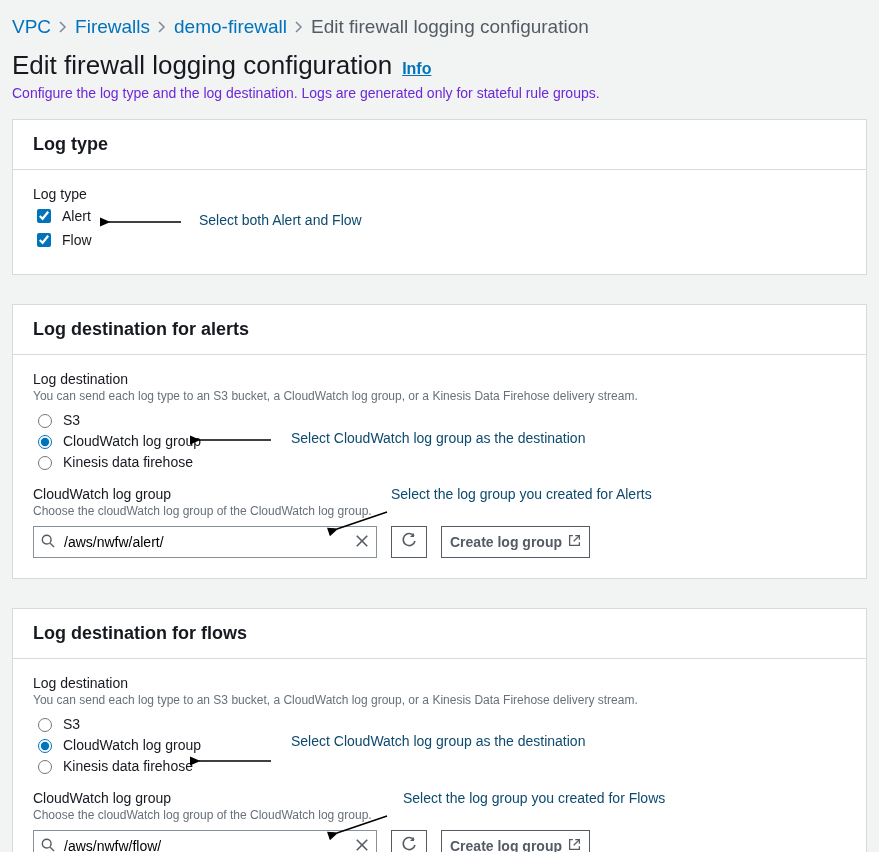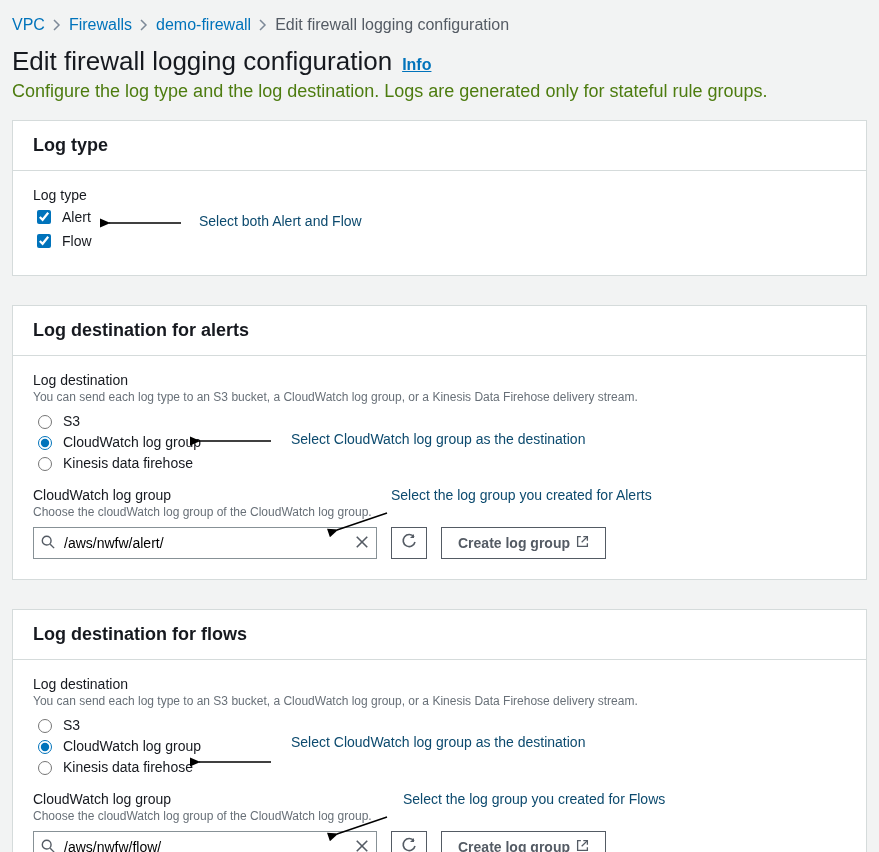--- a/index.html
+++ b/index.html
@@ -17,27 +17,27 @@
 *{box-sizing:border-box}
 body{
   margin:0;
   background:var(--bg);
   font-family:"Amazon Ember","Helvetica Neue",Arial,sans-serif;
   font-size:14px;
   color:var(--text);
   width:879px;
 }
 .page{padding:16px 12px;}
-.breadcrumbs{display:flex;align-items:center;gap:8px;font-size:16px;margin-bottom:12px;color:var(--primary)}
+.breadcrumbs{display:flex;align-items:center;gap:8px;font-size:19px;margin-bottom:12px;color:var(--primary)}
 .breadcrumbs a{color:var(--link);text-decoration:none}
 .breadcrumbs .chev-icon{color:#7d8998;display:inline-flex}
 
 h1.page-title{font-size:26px;font-weight:400;margin:2px 0 4px 0;display:flex;align-items:baseline;gap:10px}
 h1 .info-link{font-size:16px;color:var(--link);font-weight:700}
-.page-subtitle{color:#4d7c0f;font-size:18px;margin:0 0 18px 0}
+.page-subtitle{color:#6d28d9;font-size:14px;margin:0 0 18px 0}
 
 .panel{background:var(--panel);border:1px solid var(--border);margin-bottom:29px}
 .panel-header{padding:14px 20px;border-bottom:1px solid var(--border);font-size:18px;font-weight:700}
 .panel-body{padding:16px 20px 20px 20px}
 
 .field-label{font-size:14px;font-weight:400;color:var(--text);margin:0}
 .field-desc{font-size:12px;color:var(--muted);margin:2px 0 8px 0}
 
 .checkbox,.radio{display:flex;align-items:center;gap:8px;margin:4px 0;font-size:14px}
 input[type=checkbox]{width:14px;height:14px;accent-color:var(--blue)}
@@ -50,21 +50,21 @@
 
 .search-row{display:flex;align-items:center;gap:14px;margin-top:6px}
 .search-input{position:relative;width:344px}
 .search-input input{
   width:100%;height:32px;padding:4px 30px 4px 30px;
   border:1px solid #879196;background:#fff;font-size:14px;
 }
 .search-input .search-icon{position:absolute;left:8px;top:8px;width:14px;height:14px;color:#545b64}
 .search-input .clear-icon{position:absolute;right:8px;top:8px;width:14px;height:14px;color:#545b64;cursor:pointer}
 
-.btn{height:32px;border:1px solid #545b64;background:#fff;color:#545b64;font-size:14px;display:inline-flex;align-items:center;justify-content:center;gap:6px;padding:0 16px;cursor:pointer;font-weight:700}
+.btn{height:32px;border:1px solid #545b64;background:#fff;color:#545b64;font-size:14px;display:inline-flex;align-items:center;justify-content:center;gap:6px;padding:0 8px;cursor:pointer;font-weight:700}
 .btn.icon-only{padding:0;width:36px}
 .btn.link-btn svg{width:13px;height:13px}
 
 svg{overflow:visible}
 </style>
 </head>
 <body>
 
 <div class="page">
   <nav class="breadcrumbs">

